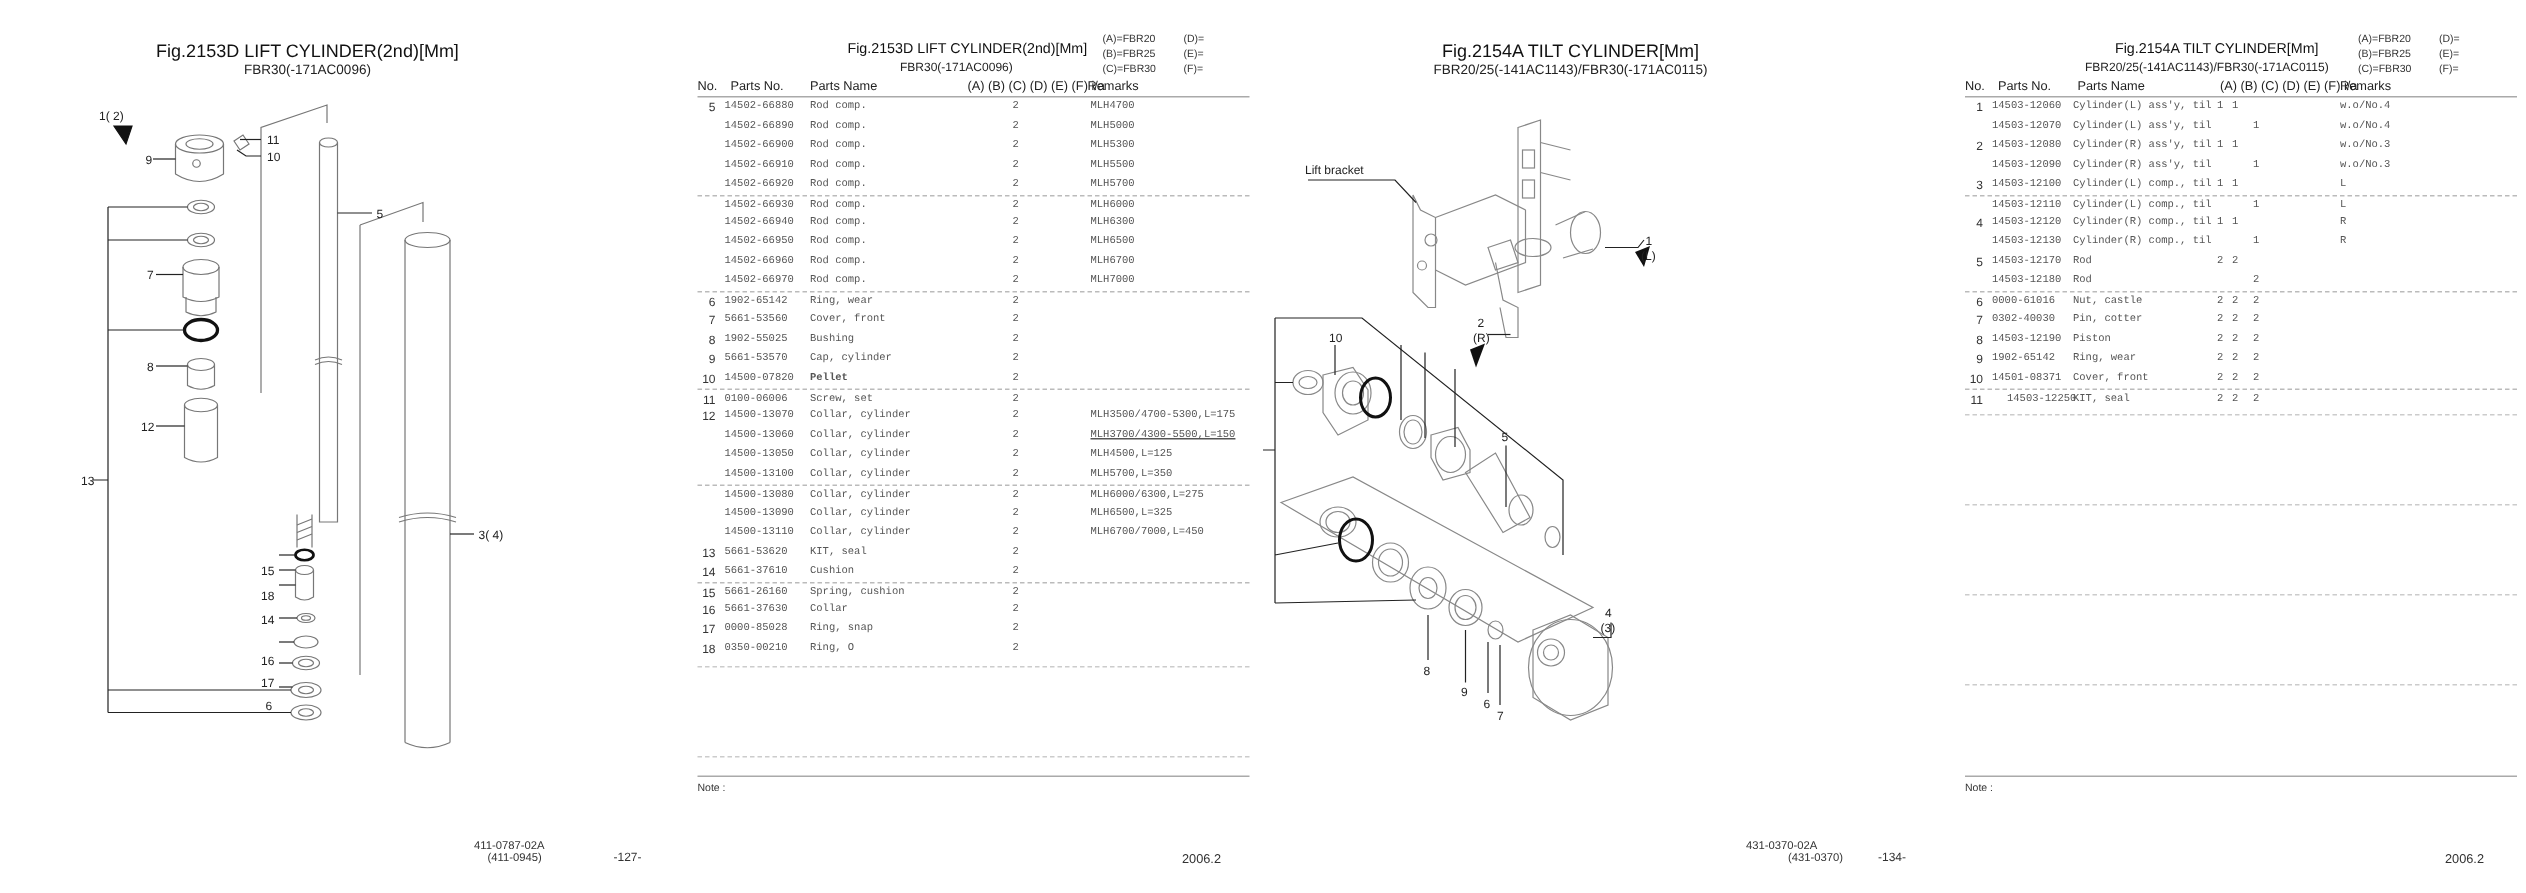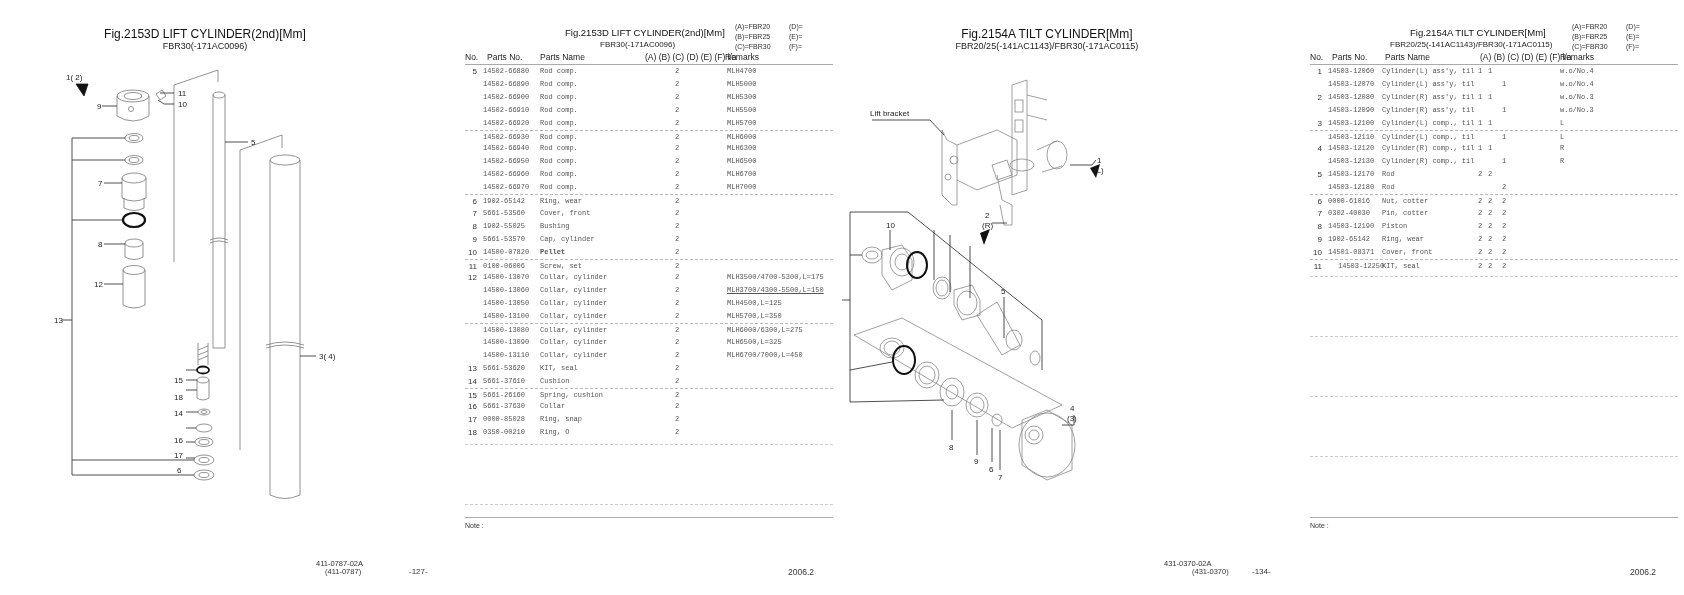--- a/index.html
+++ b/index.html
@@ -122,21 +122,21 @@
       <text x="174" y="383">15</text>
       <text x="174" y="400">18</text>
       <text x="174" y="416">14</text>
       <text x="174" y="443">16</text>
       <text x="174" y="458">17</text>
       <text x="177" y="473">6</text>
     </g>
   </svg>
 
   <div class="footer" style="left:316px;top:559px;">411-0787-02A</div>
-  <div class="footer" style="left:325px;top:567px;">(411-0787)</div>
+  <div class="footer" style="left:325px;top:567px;">(411-0945)</div>
   <div class="footer" style="left:409px;top:567px;font-size:8px;">-127-</div>
 </div>
 
 <div class="page" style="left:455px;width:380px;">
   <div class="title" style="left:110px;top:27px;font-size:9.5px;">Fig.2153D  LIFT CYLINDER(2nd)[Mm]</div>
   <div class="subtitle" style="left:145px;top:40px;font-size:8px;">FBR30(-171AC0096)</div>
   <div class="legend" style="left:280px;top:22px;">
     <div class="row">
         <span>(A)=FBR20</span>
         <span>(D)=</span>
@@ -632,21 +632,21 @@
         <span style="left: 18px;">14503-12180</span>
         <span style="left: 72px;">Rod</span>
         <span style="left: 168px;"></span>
         <span style="left: 178px;"></span>
         <span style="left: 192px;">2</span>
         <span style="left: 250px;"></span>
       </div>
       <div class="trow sep" style="top: 129px; width: 368px;">
         <span class="no" style="left: 0px;">6</span>
         <span style="left: 18px;">0000-61016</span>
-        <span style="left: 72px;">Nut, cotter</span>
+        <span style="left: 72px;">Nut, castle</span>
         <span style="left: 168px;">2</span>
         <span style="left: 178px;">2</span>
         <span style="left: 192px;">2</span>
         <span style="left: 250px;"></span>
       </div>
       <div class="trow" style="top: 141.9px; width: 368px;">
         <span class="no" style="left: 0px;">7</span>
         <span style="left: 18px;">0302-40030</span>
         <span style="left: 72px;">Pin, cotter</span>
         <span style="left: 168px;">2</span>

